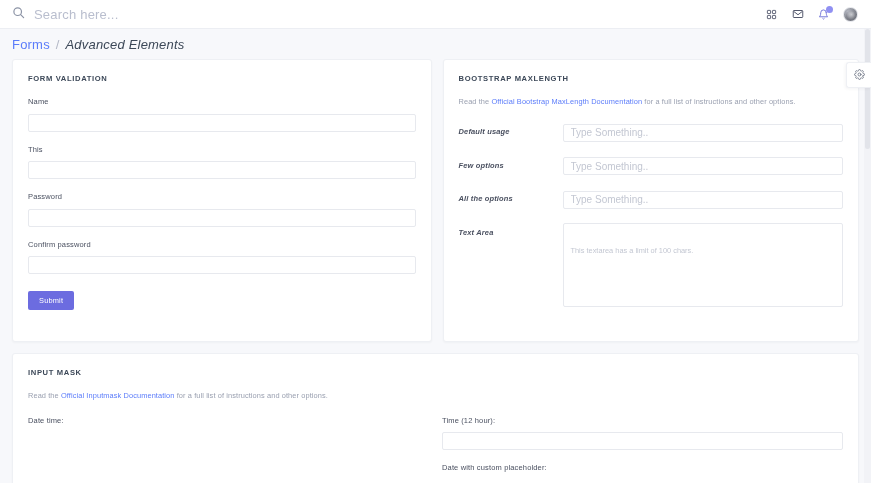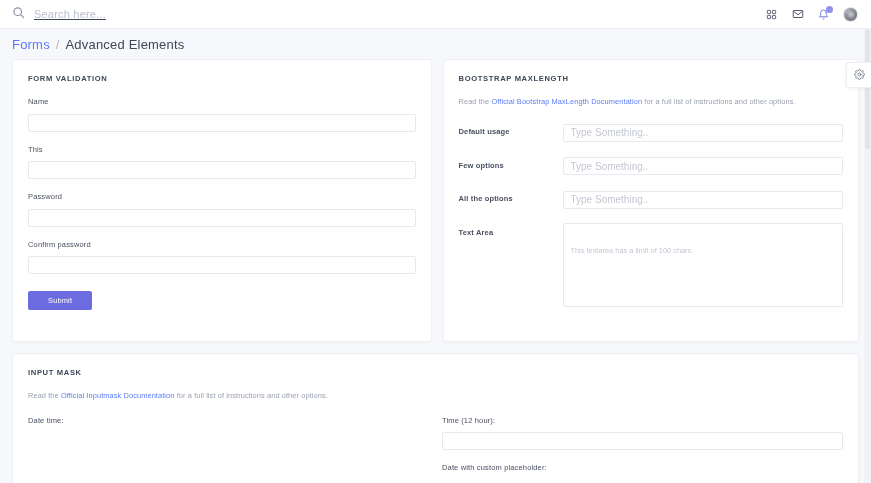--- a/index.html
+++ b/index.html
@@ -21,23 +21,22 @@
     padding: 0 11px 0 12px;
     border-bottom: 1px solid #eceef3;
     position: relative;
     z-index: 5;
   }
   .search-wrap { display: flex; align-items: center; gap: 9px; }
   .search-icon { display: block; color: #8b93a5; }
   .search-input {
     border: none; outline: none; background: transparent;
     font-family: "Liberation Sans", sans-serif;
-    font-size: 11px; color: #3c4858; width: 220px;
+    font-size: 13px; color: #3c4858; width: 220px;
     letter-spacing: .2px;
-    text-decoration: underline;
   }
   .search-input::placeholder { color: #b9bece; }
 
   .topbar-icons { display: flex; align-items: center; gap: 13px; padding-right: 2px; }
   .ticon { position: relative; display: flex; align-items: center; justify-content: center;
            width: 13px; height: 13px; color: #555a6e; }
   .badge-dot {
     position: absolute; top: -2px; right: -3px;
     width: 7px; height: 7px; border-radius: 50%;
     background: #7c7cf0; opacity: .85;
@@ -57,21 +56,21 @@
   
   .breadcrumb {
     height: 30px;
     display: flex; align-items: center; gap: 6px;
     padding: 0 12px;
     font-size: 13px;
     background: #f7f8fb;
   }
   .crumb-link { color: #5b7cfa; text-decoration: none; letter-spacing: .2px; }
   .crumb-sep { color: #b4b9c7; }
-  .crumb-current { color: #3c4858; letter-spacing: .2px; }
+  .crumb-current { color: #3c4858; letter-spacing: .2px; font-style: italic; }
 
   
   .content { padding: 0 12px; }
   .row { display: flex; gap: 11px; }
 
   .card {
     background: #ffffff;
     border: 1px solid #eef0f4;
     border-radius: 3px;
     box-shadow: 0 1px 2px rgba(60,72,88,.04);
@@ -104,31 +103,31 @@
   .inp::placeholder { color: #c3c7d2; }
   .field-block { margin-bottom: 13px; }
 
   .btn-submit {
     margin-top: 4px;
     background: #6c6ce0;
     color: #ffffff;
     border: none; border-radius: 2px;
     font-family: "Liberation Sans", sans-serif;
     font-size: 7.4px; letter-spacing: .2px;
-    padding: 5px 20px;
+    padding: 5px 11px;
     cursor: pointer;
   }
 
   
   .card-maxlength { width: 417px; position: relative; }
   .ml-row { display: flex; align-items: flex-start; margin-bottom: 14px; }
   .ml-label {
     width: 104px; flex: none;
     font-size: 7.5px; font-weight: bold; color: #4a5060;
-    padding-top: 5px; letter-spacing: .15px;
+    padding-top: 5px; letter-spacing: .15px; font-style: italic;
   }
   .ml-field { flex: 1; }
   .ta {
     width: 100%; height: 84px;
     border: 1px solid #e7e9ee; border-radius: 2px;
     background: #fff; outline: none; resize: none;
     font-family: "Liberation Sans", sans-serif;
     font-size: 7.4px; color: #3c4858;
     padding: 22px 7px;
   }

